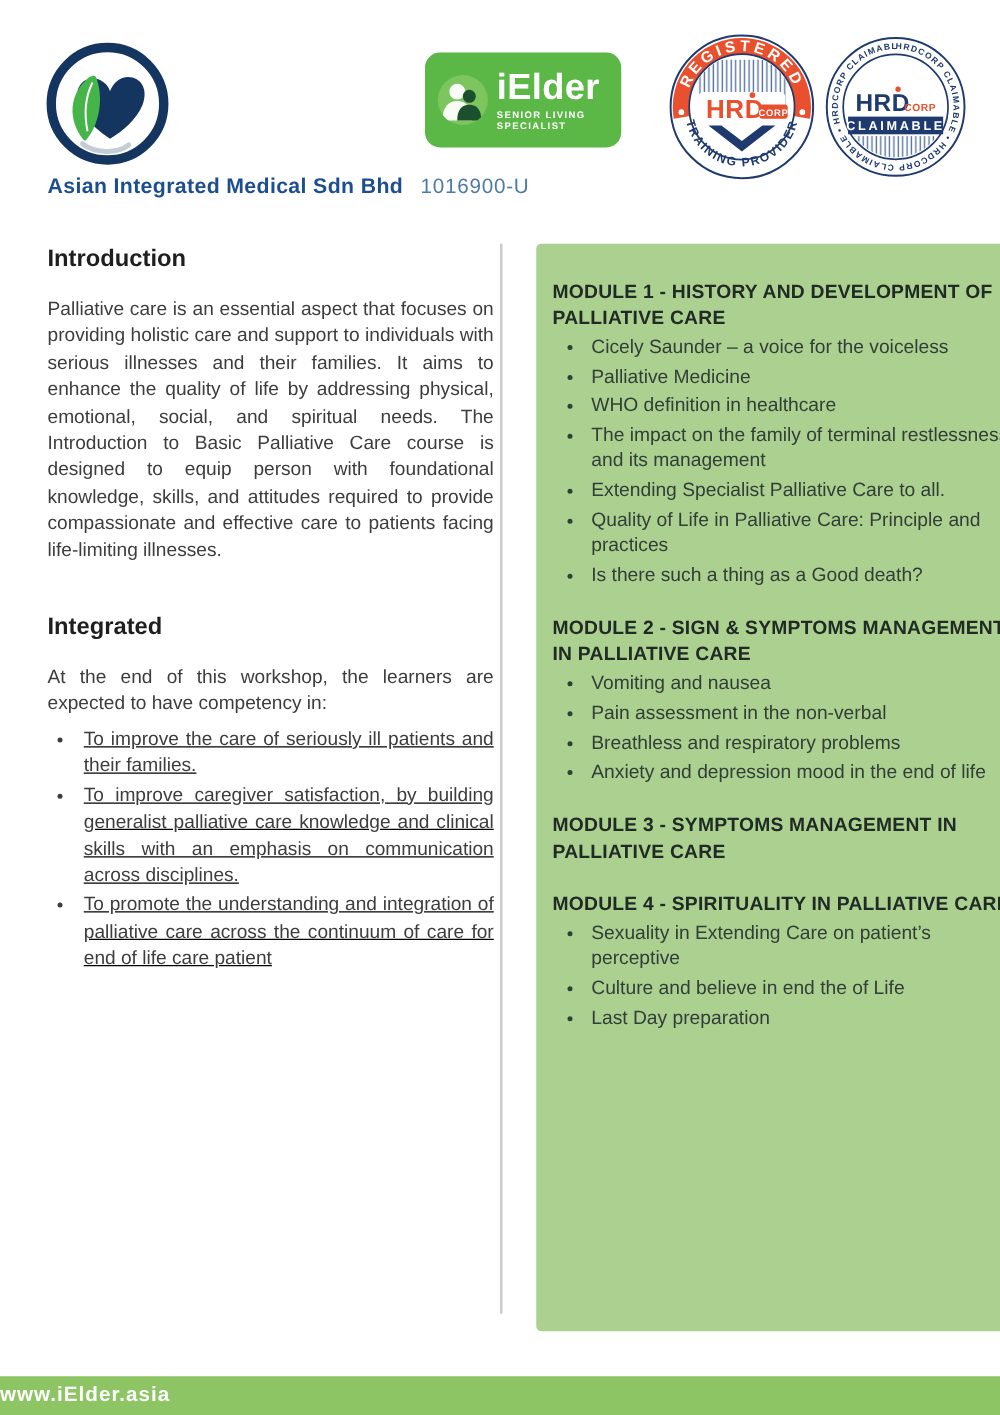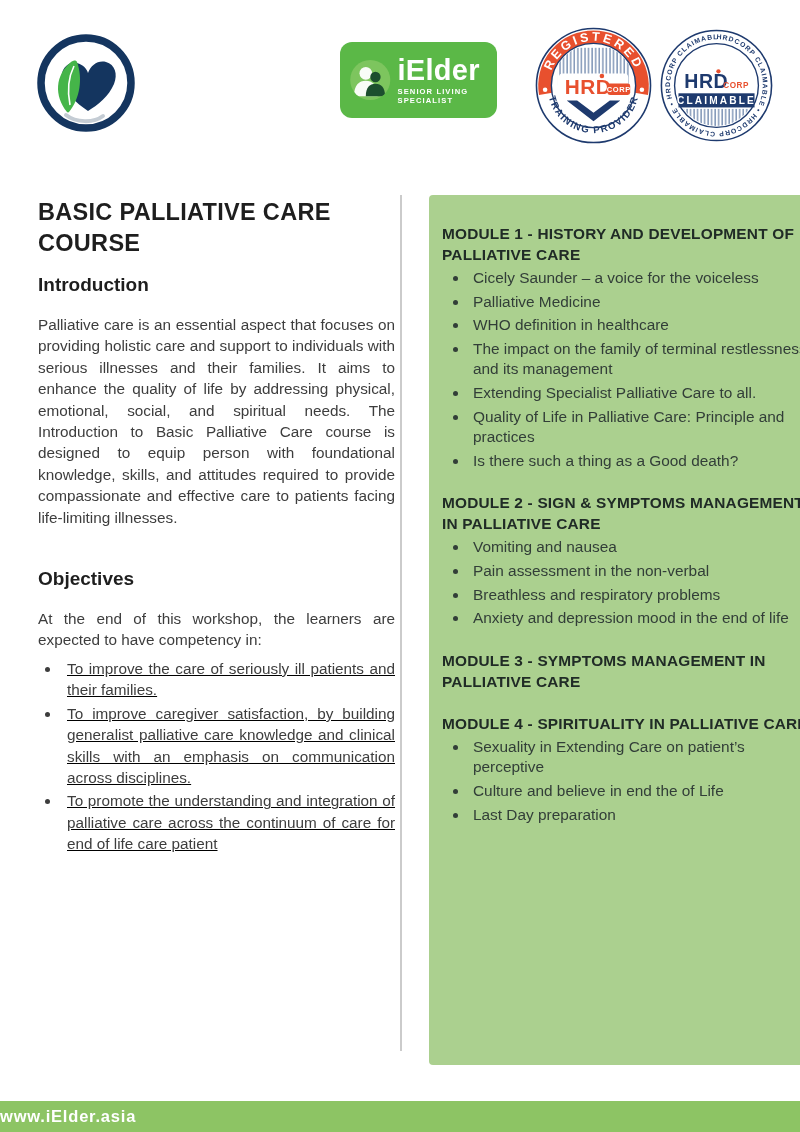--- a/index.html
+++ b/index.html
@@ -161,28 +161,31 @@
     <g clip-path="url(#claimClip)">
       <rect x="18" y="84" width="84" height="20" fill="url(#pin2)"></rect>
     </g>
     <text x="27" y="63" font-size="20" font-weight="800" fill="#1e3a6e" letter-spacing="0.5">HRD</text>
     <circle cx="62" cy="45.5" r="2.2" fill="#e8502e"></circle>
     <text x="67" y="63" font-size="8.4" font-weight="700" fill="#e8502e" letter-spacing="0.5">CORP</text>
     <rect x="21" y="68" width="78" height="14.5" fill="#1e3a6e"></rect>
     <text x="60" y="79" text-anchor="middle" font-size="10.4" font-weight="700" fill="#ffffff" letter-spacing="2.2">CLAIMABLE</text>
   </svg>
 
+  <div class="company-line">
+    <span class="company-name">Asian Integrated Medical Sdn Bhd</span>
+    <span class="company-reg">1016900-U</span>
+  </div>
 
   <main class="left-col">
-    <h1 class="doc-title">BASIC PALLIATIVE CARE COURSE</h1>
 
     <h2 class="sec-heading">Introduction</h2>
     <p class="body-text">Palliative care is an essential aspect that focuses on providing holistic care and support to individuals with serious illnesses and their families. It aims to enhance the quality of life by addressing physical, emotional, social, and spiritual needs. The Introduction to Basic Palliative Care course is designed to equip person with foundational knowledge, skills, and attitudes required to provide compassionate and effective care to patients facing life-limiting illnesses.</p>
 
-    <h2 class="sec-heading objectives-heading">Objectives</h2>
+    <h2 class="sec-heading objectives-heading">Integrated</h2>
     <p class="body-text">At the end of this workshop, the learners are expected to have competency in:</p>
     <ul class="obj-list">
       <li>To improve the care of seriously ill patients and their families.</li>
       <li>To improve caregiver satisfaction, by building generalist palliative care knowledge and clinical skills with an emphasis on communication across disciplines.</li>
       <li>To promote the understanding and integration of palliative care across the continuum of care for end of life care patient</li>
     </ul>
   </main>
 
   <div class="divider"></div>
 

